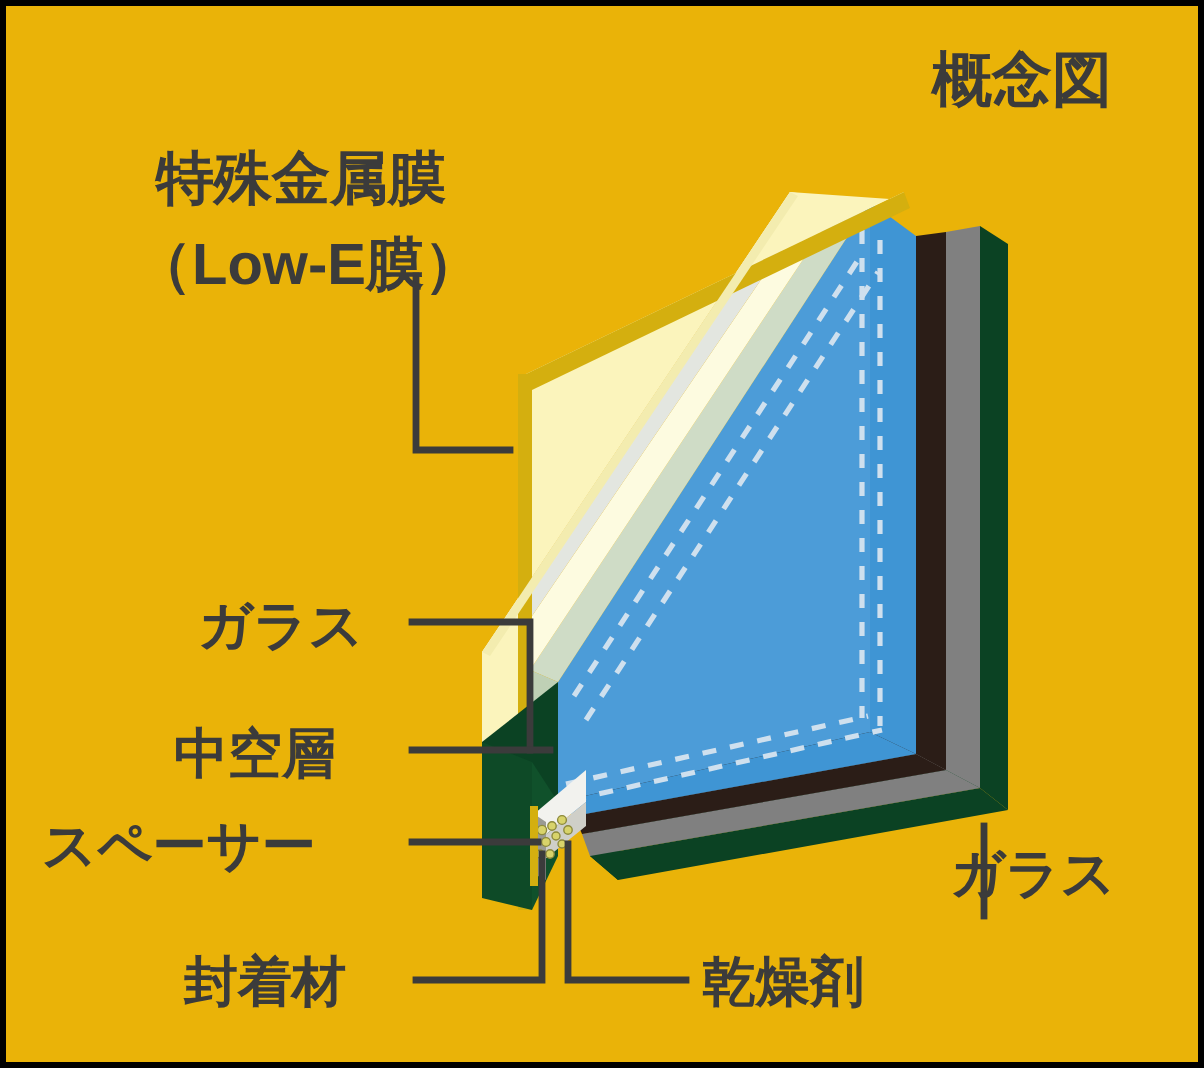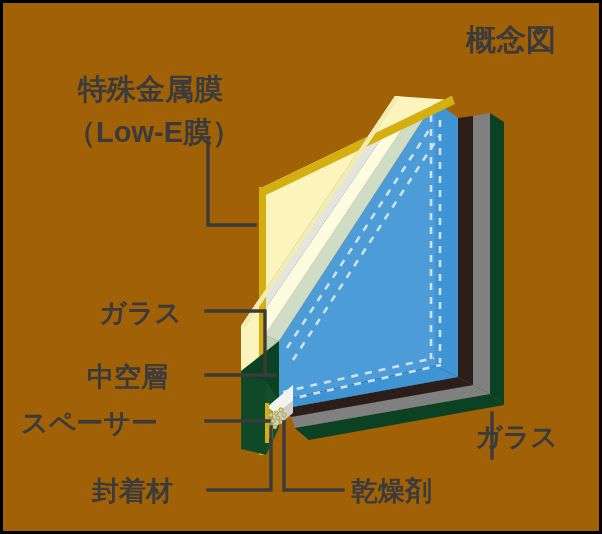--- a/index.html
+++ b/index.html
@@ -7,21 +7,21 @@
     padding: 0;
     background: #ffffff;
   }
   body {
     font-family: "Liberation Sans", "DejaVu Sans", sans-serif;
   }
   #canvas {
     position: relative;
     width: 602px;
     height: 534px;
-    background: #a16207;
+    background: #eab308;
     box-sizing: border-box;
     border: 3px solid #000000;
     overflow: hidden;
   }
   #diagram-svg {
     position: absolute;
     left: 0;
     top: 0;
     width: 596px;
     height: 528px;

